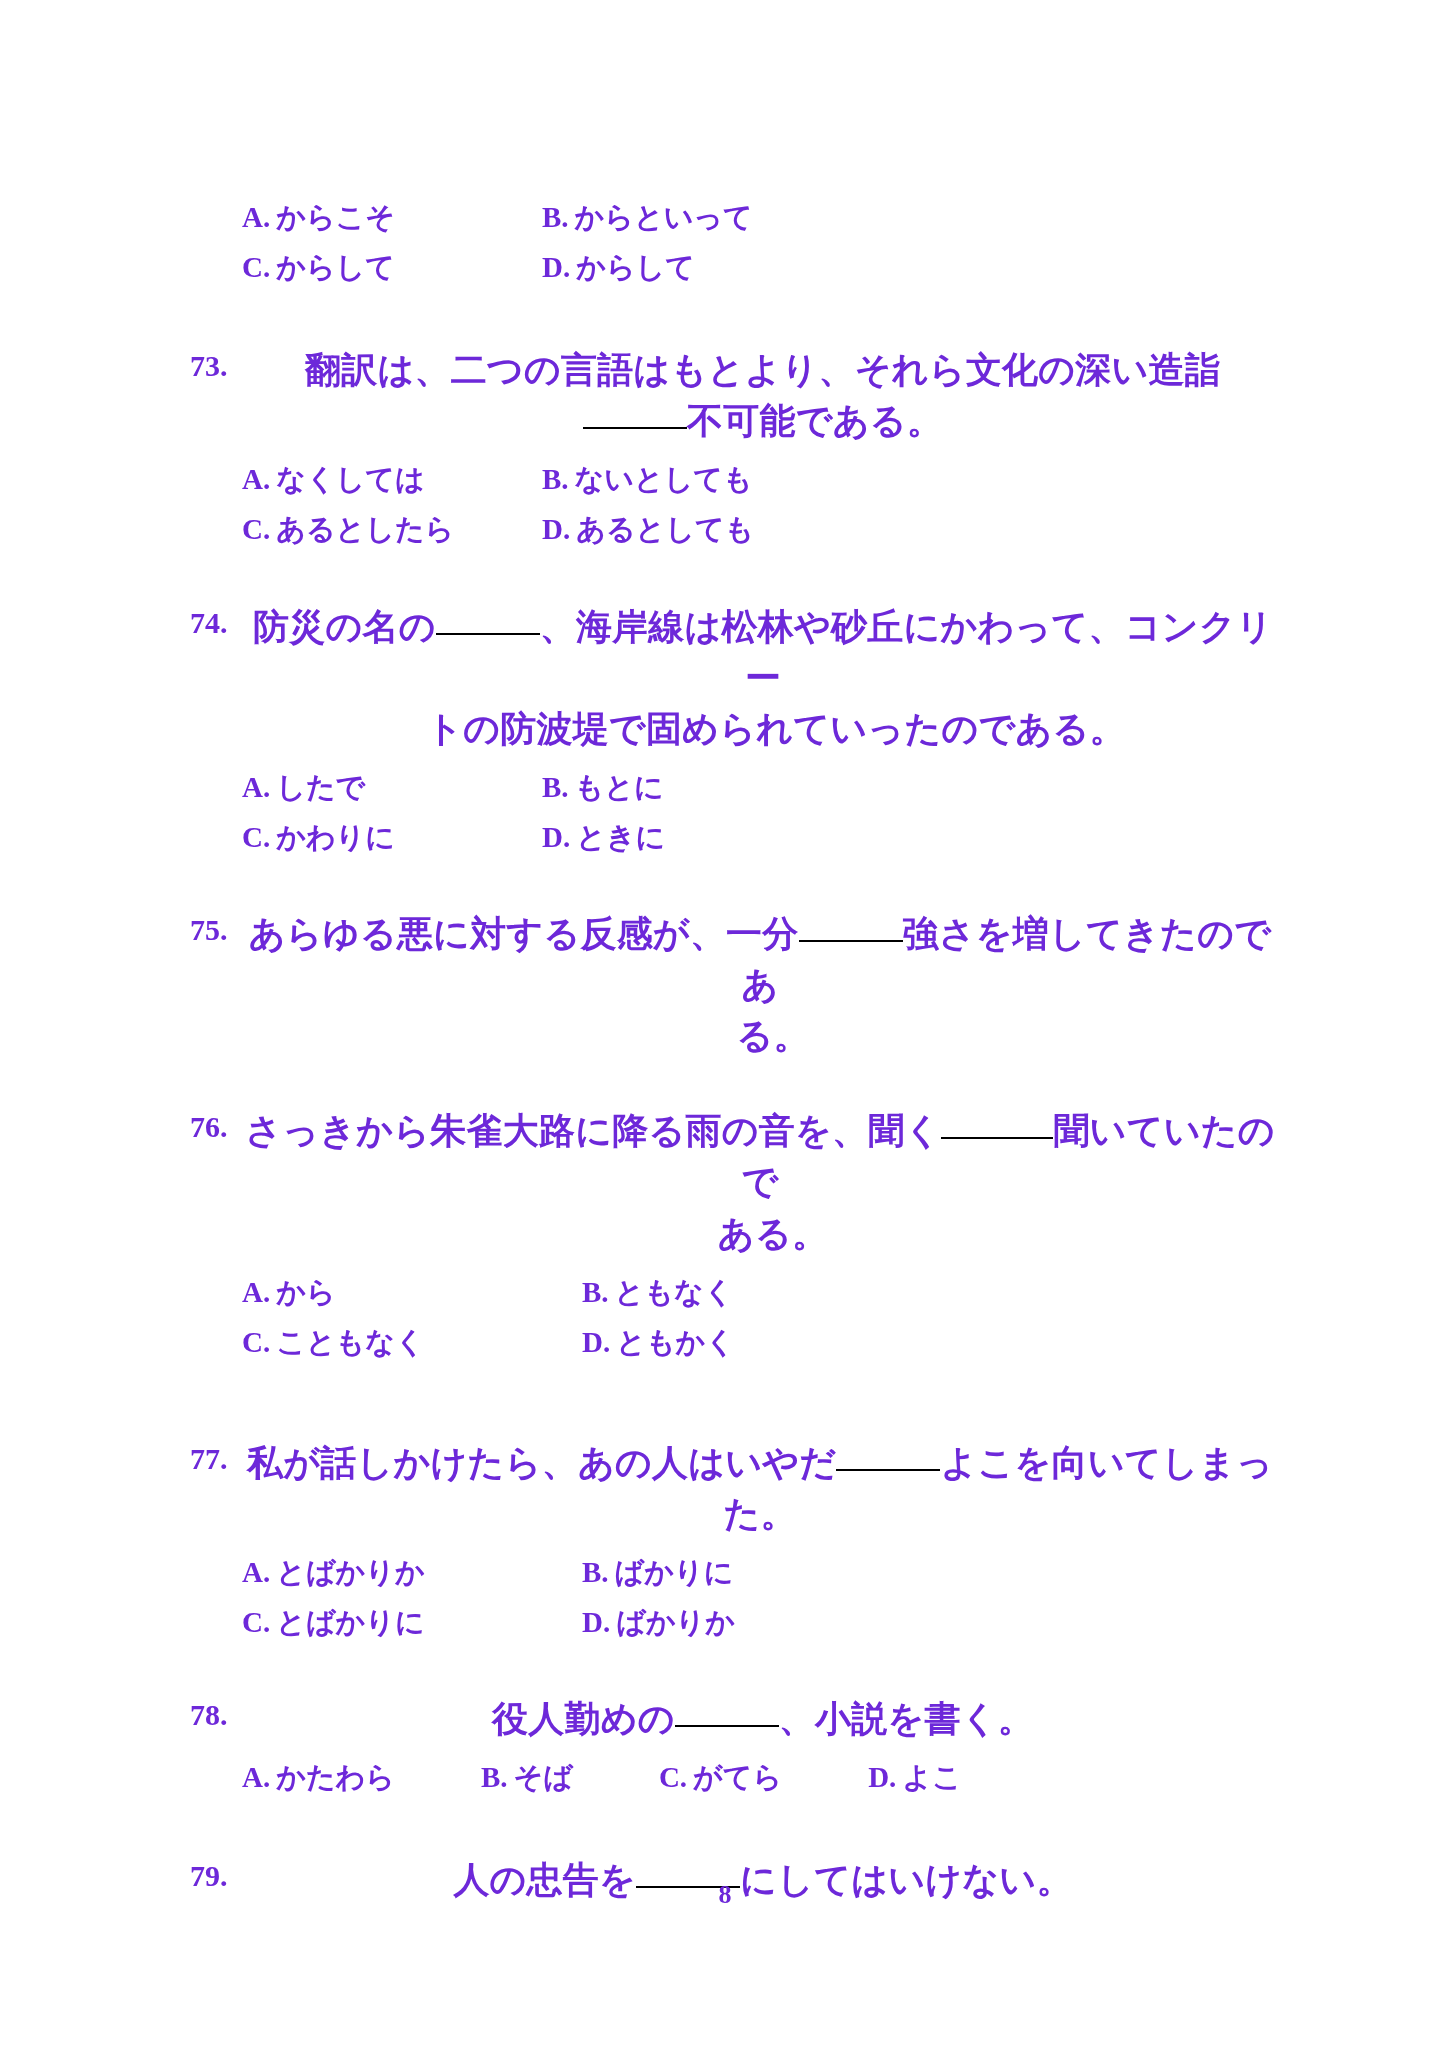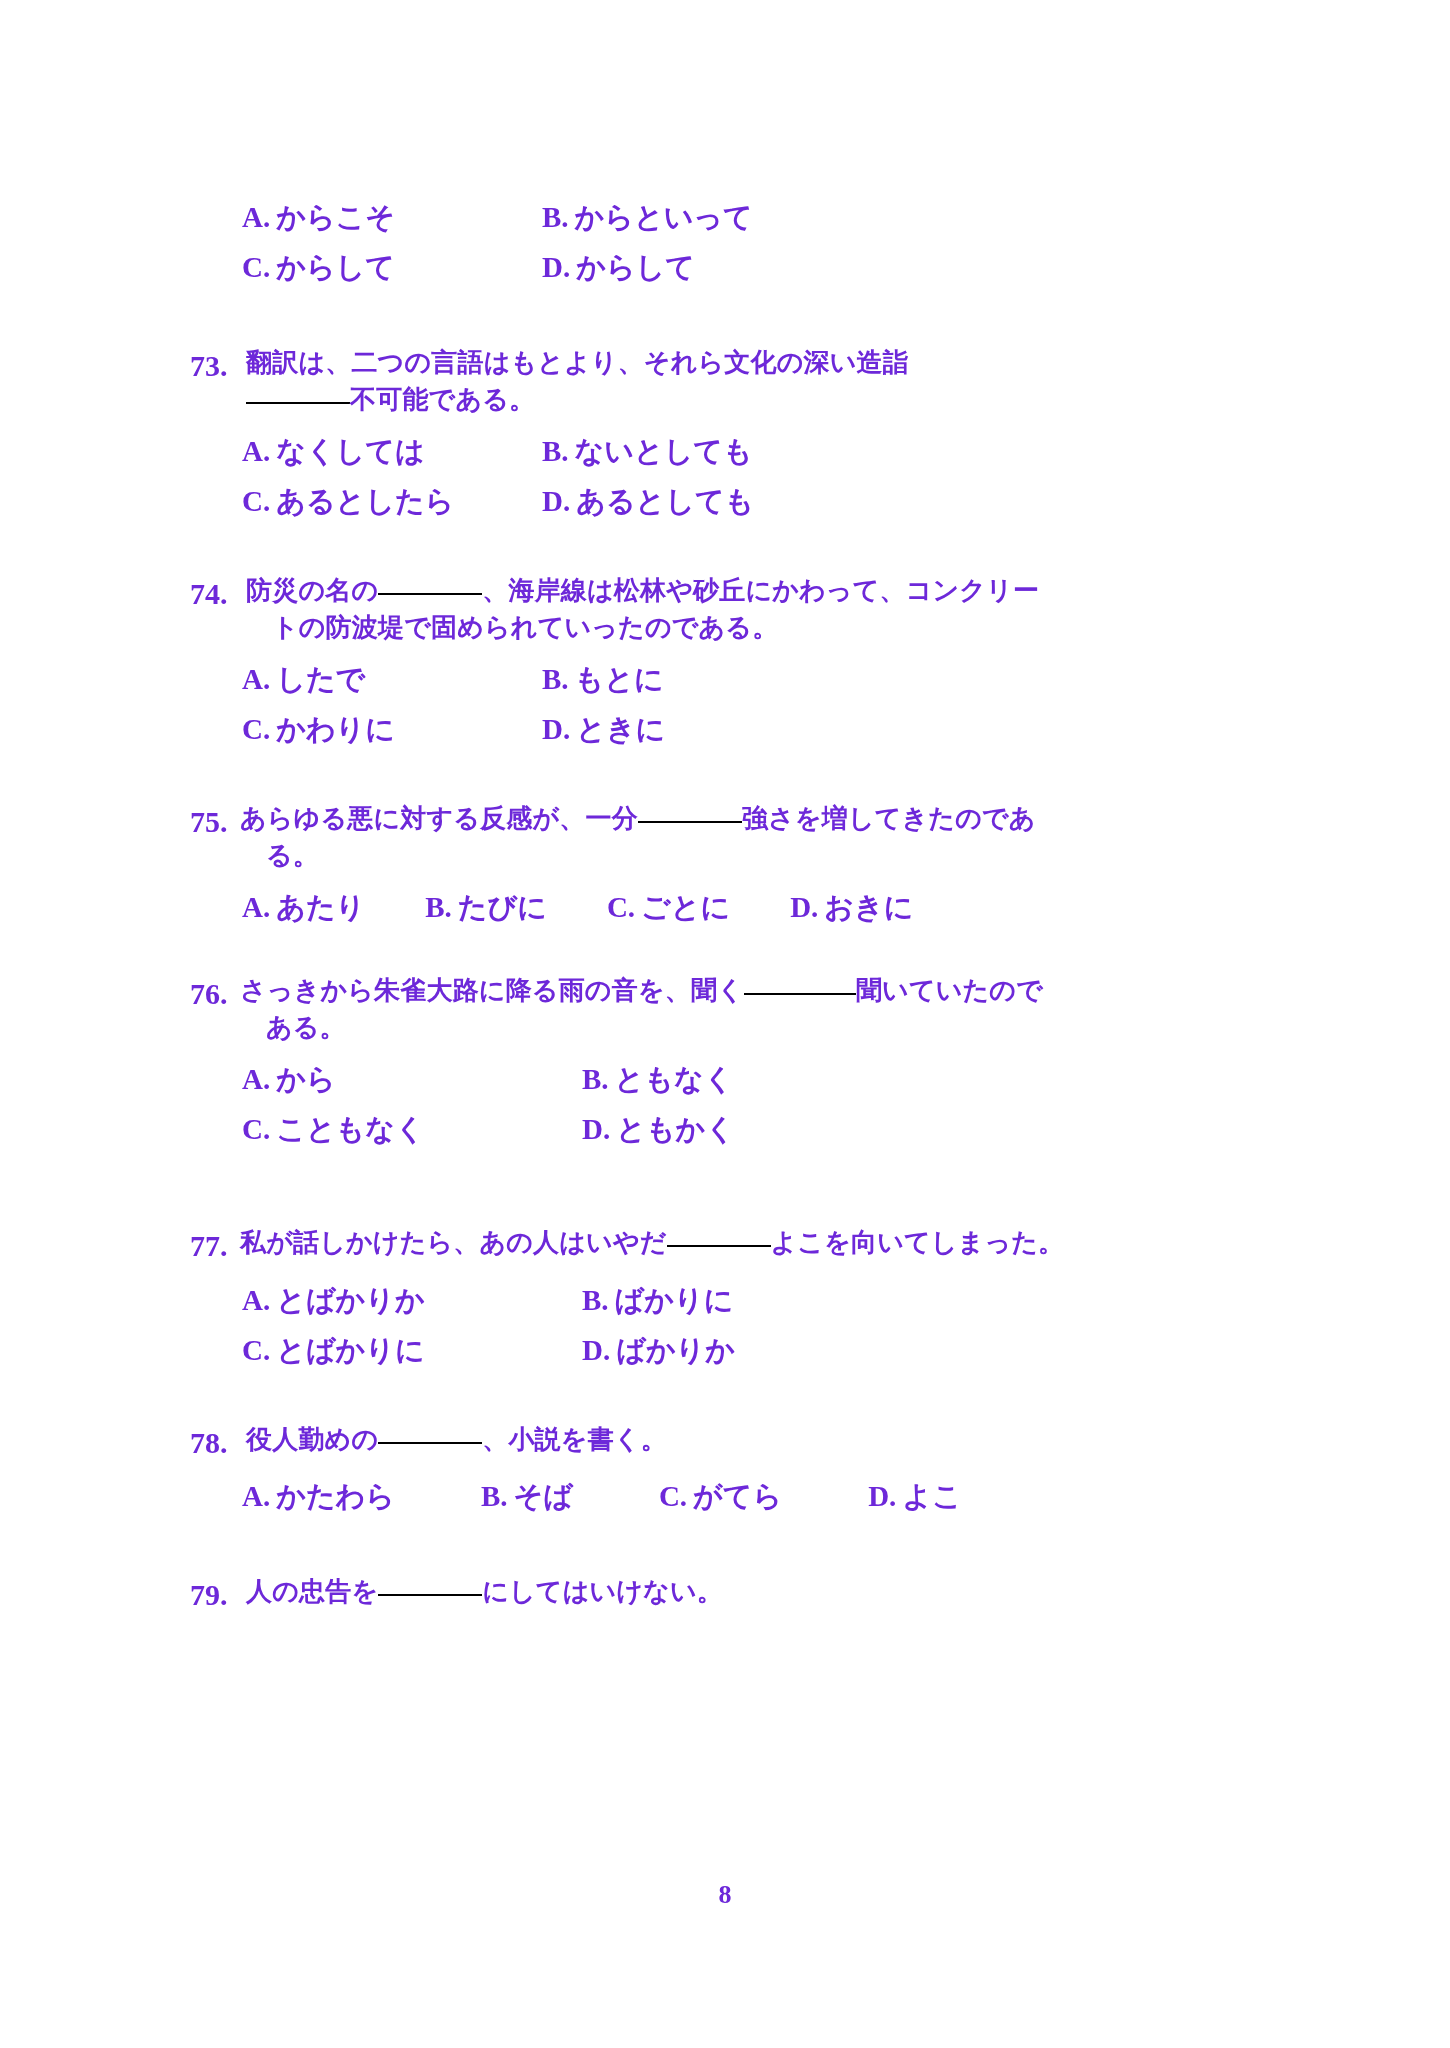--- a/index.html
+++ b/index.html
@@ -40,22 +40,23 @@
   }
   .q-num {
     flex: 0 0 auto;
     min-width: 56px;
     font-family: "Liberation Serif", "DejaVu Serif", serif;
     letter-spacing: 0px;
   }
   .q-num.narrow { min-width: 50px; }
   .q-body {
     flex: 1 1 auto;
-    font-size: 26px;
+    font-size: 36px;
     line-height: 1.42;
+    text-align: center;
   }
   .q-body .ln { display: block; }
   .q-body .ln.ind { padding-left: 26px; }
 
   
   .blank {
     display: inline-block;
     border-bottom: 2.5px solid #000;
     vertical-align: 4px;
     height: 20px;
@@ -178,34 +179,20 @@
     </div>
 
     <div class="q-block" style="margin-top:50px;">
       <div class="q-stem">
         <span class="q-num narrow">75.</span>
         <span class="q-body">
           <span class="ln"><span>あらゆる悪に対する反感が、一分</span><span class="blank w1"></span><span>強さを増してきたのであ</span></span>
           <span class="ln ind">る。</span>
         </span>
       </div>
-      <div class="choices row4">
-        <div class="opt">
-          <span class="lbl">A.</span><span>あたり</span>
-        </div>
-        <div class="opt">
-          <span class="lbl">B.</span><span>たびに</span>
-        </div>
-        <div class="opt">
-          <span class="lbl">C.</span><span>ごとに</span>
-        </div>
-        <div class="opt">
-          <span class="lbl">D.</span><span>おきに</span>
-        </div>
-      </div>
     </div>
 
     <div class="q-block" style="margin-top:44px;">
       <div class="q-stem">
         <span class="q-num narrow">76.</span>
         <span class="q-body">
           <span class="ln"><span>さっきから朱雀大路に降る雨の音を、聞く</span><span class="blank w2"></span><span>聞いていたので</span></span>
           <span class="ln ind">ある。</span>
         </span>
       </div>

